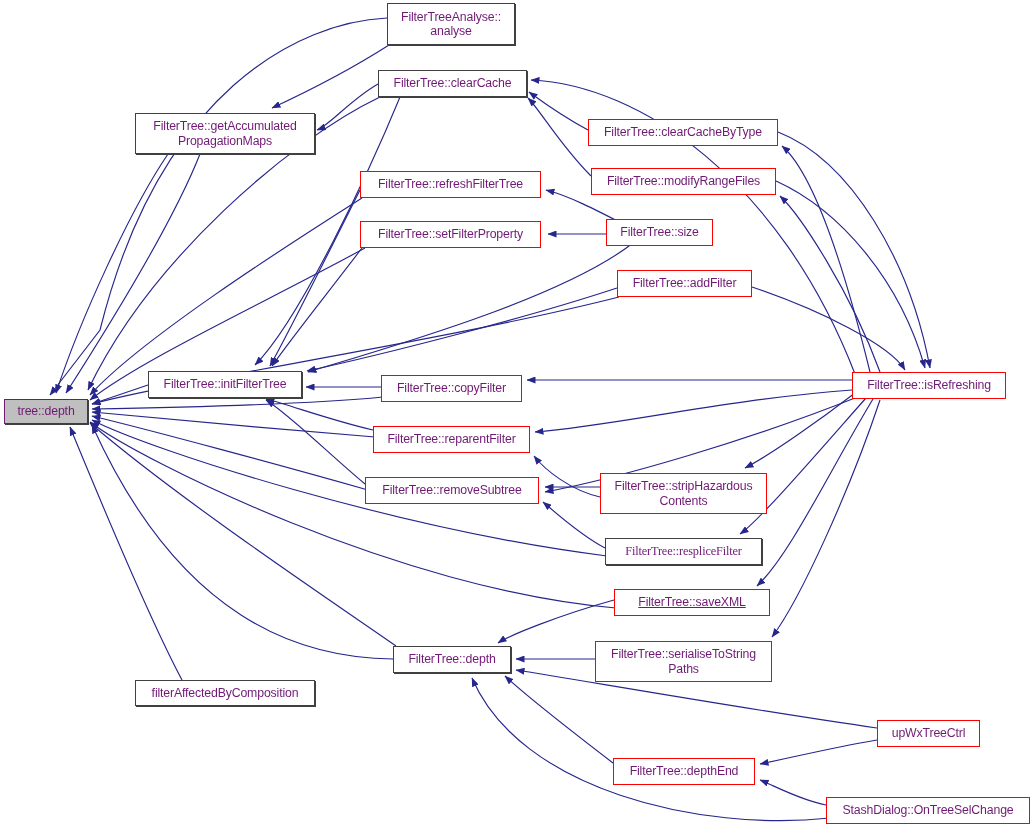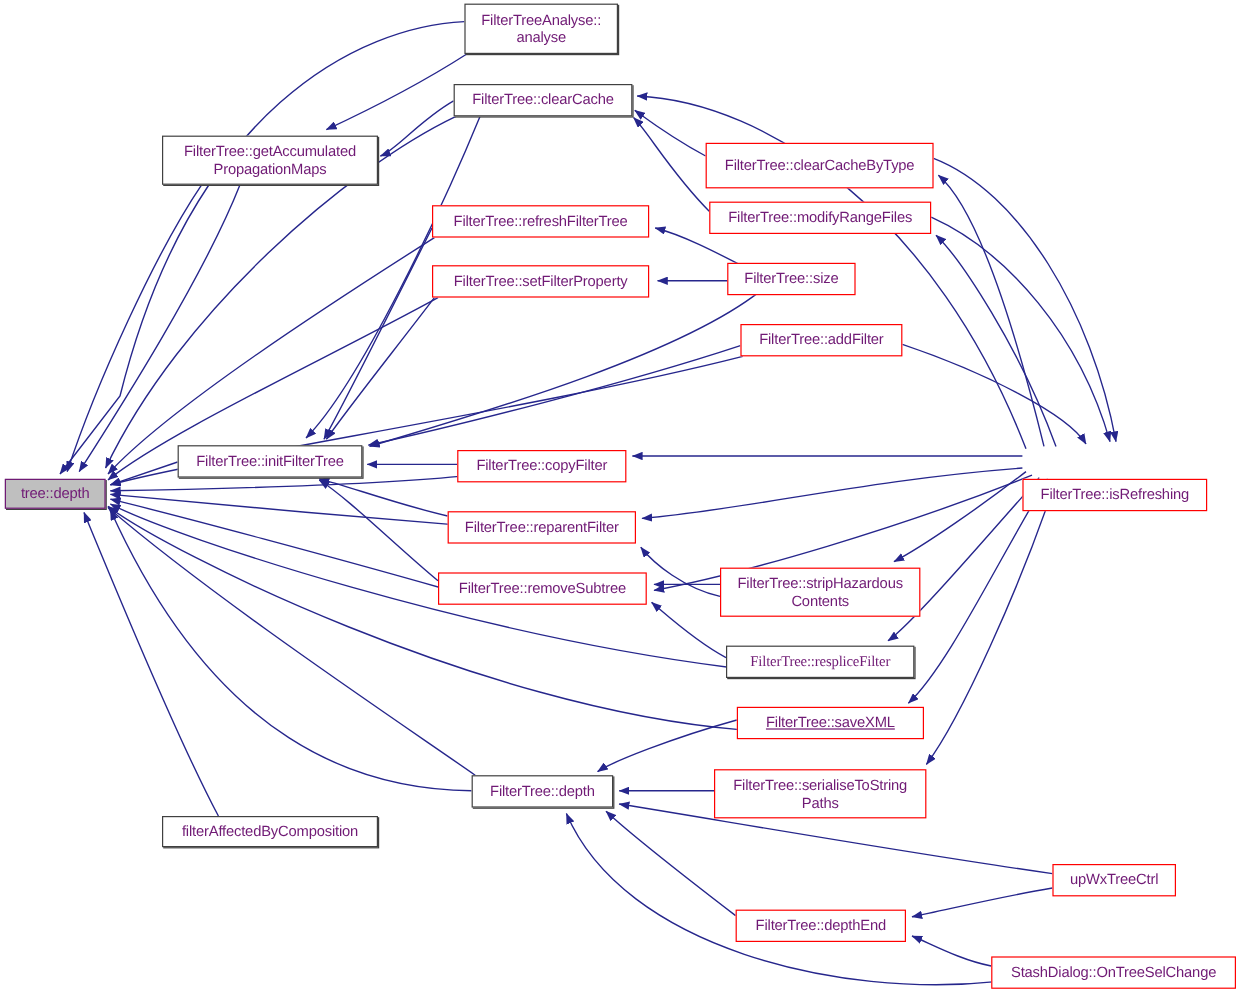--- a/index.html
+++ b/index.html
@@ -122,29 +122,29 @@
         <path d="M 830,818 C 700,832 520,790 472,678" fill="none" stroke="#26268c" stroke-width="1.15" marker-end="url(#arrowhead)"></path>
       </g>
   </svg>
 
   <div id="node-group">
       <div class="gnode plain" style="left: 387px; top: 3px; width: 128px; height: 42px;"><span class="lbl">FilterTreeAnalyse::
 analyse</span></div>
       <div class="gnode plain" style="left: 378px; top: 70px; width: 149px; height: 27px;"><span class="lbl">FilterTree::clearCache</span></div>
       <div class="gnode plain" style="left: 135px; top: 113px; width: 180px; height: 41px;"><span class="lbl">FilterTree::getAccumulated
 PropagationMaps</span></div>
-      <div class="gnode" style="left: 588px; top: 119px; width: 190px; height: 38px; justify-content: center;"><span class="lbl">FilterTree::clearCacheByType</span></div>
+      <div class="gnode" style="left: 588px; top: 119px; width: 190px; height: 27px; justify-content: center;"><span class="lbl">FilterTree::clearCacheByType</span></div>
       <div class="gnode" style="left: 591px; top: 168px; width: 185px; height: 27px;"><span class="lbl">FilterTree::modifyRangeFiles</span></div>
       <div class="gnode" style="left: 360px; top: 171px; width: 181px; height: 27px;"><span class="lbl">FilterTree::refreshFilterTree</span></div>
       <div class="gnode" style="left: 360px; top: 221px; width: 181px; height: 27px;"><span class="lbl">FilterTree::setFilterProperty</span></div>
       <div class="gnode" style="left: 606px; top: 219px; width: 107px; height: 27px;"><span class="lbl">FilterTree::size</span></div>
       <div class="gnode" style="left: 617px; top: 270px; width: 135px; height: 27px;"><span class="lbl">FilterTree::addFilter</span></div>
       <div class="gnode plain" style="left: 148px; top: 371px; width: 154px; height: 27px;"><span class="lbl">FilterTree::initFilterTree</span></div>
       <div class="gnode" style="left: 381px; top: 375px; width: 141px; height: 27px;"><span class="lbl">FilterTree::copyFilter</span></div>
-      <div class="gnode" style="left: 852px; top: 372px; width: 154px; height: 27px; margin-top: 27px;"><span class="lbl">FilterTree::isRefreshing</span></div>
+      <div class="gnode" style="left: 852px; top: 372px; width: 154px; height: 27px;"><span class="lbl">FilterTree::isRefreshing</span></div>
       <div class="gnode root" style="left: 4px; top: 399px; width: 84px; height: 25px;"><span class="lbl">tree::depth</span></div>
       <div class="gnode" style="left: 373px; top: 426px; width: 157px; height: 27px;"><span class="lbl">FilterTree::reparentFilter</span></div>
       <div class="gnode" style="left: 365px; top: 477px; width: 174px; height: 27px;"><span class="lbl">FilterTree::removeSubtree</span></div>
       <div class="gnode" style="left: 600px; top: 473px; width: 167px; height: 41px;"><span class="lbl">FilterTree::stripHazardous
 Contents</span></div>
       <div class="gnode plain" style="left: 605px; top: 538px; width: 157px; height: 27px; font-family: Liberation Serif, serif;"><span class="lbl">FilterTree::respliceFilter</span></div>
       <div class="gnode" style="left: 614px; top: 589px; width: 156px; height: 27px; text-decoration: underline;"><span class="lbl">FilterTree::saveXML</span></div>
       <div class="gnode plain" style="left: 393px; top: 646px; width: 118px; height: 27px;"><span class="lbl">FilterTree::depth</span></div>
       <div class="gnode" style="left: 595px; top: 641px; width: 177px; height: 41px;"><span class="lbl">FilterTree::serialiseToString
 Paths</span></div>

